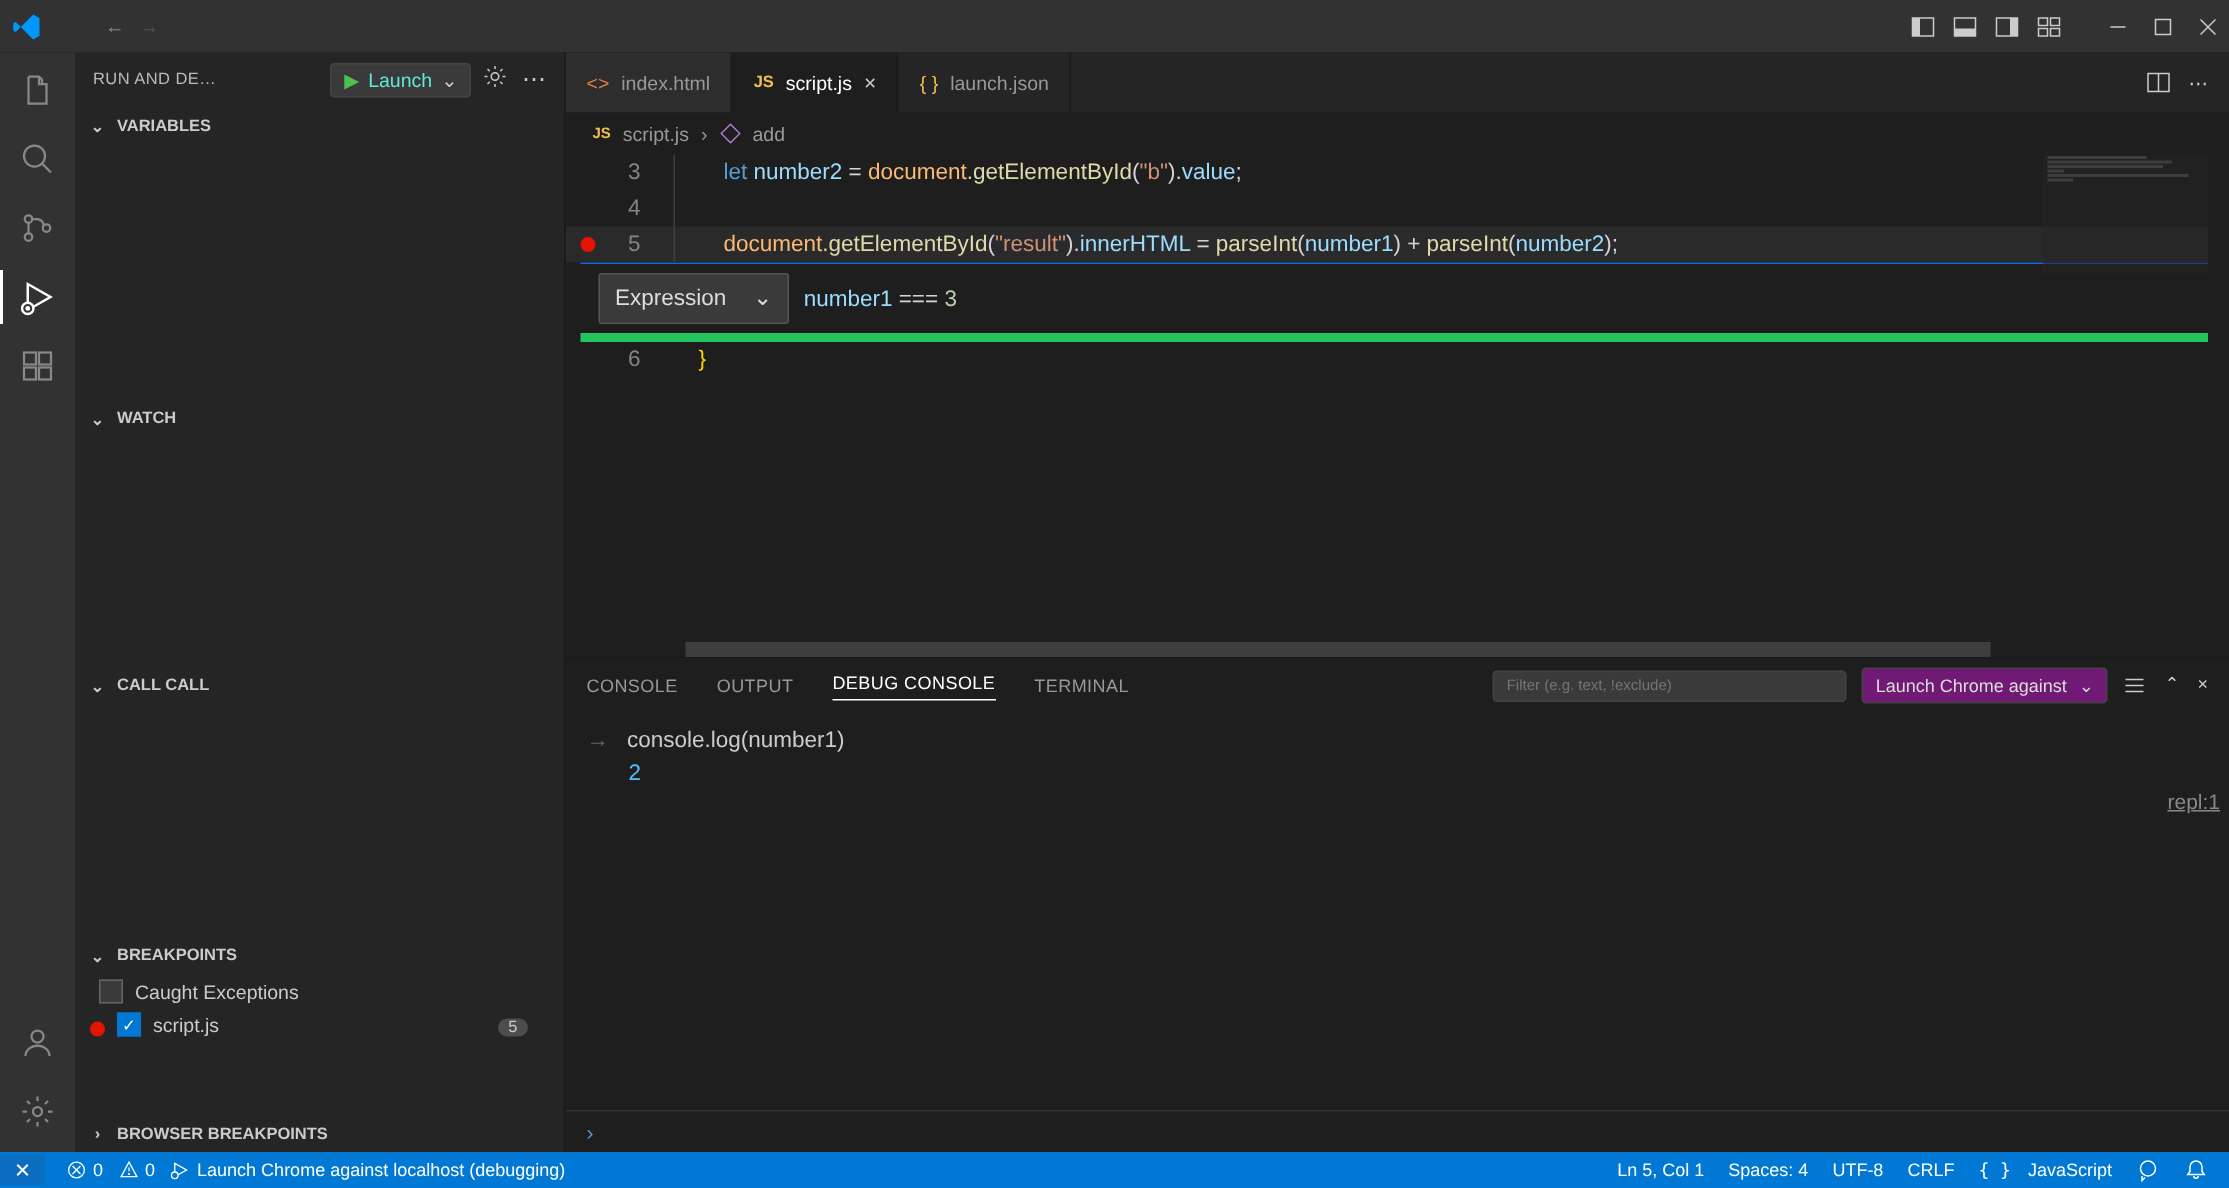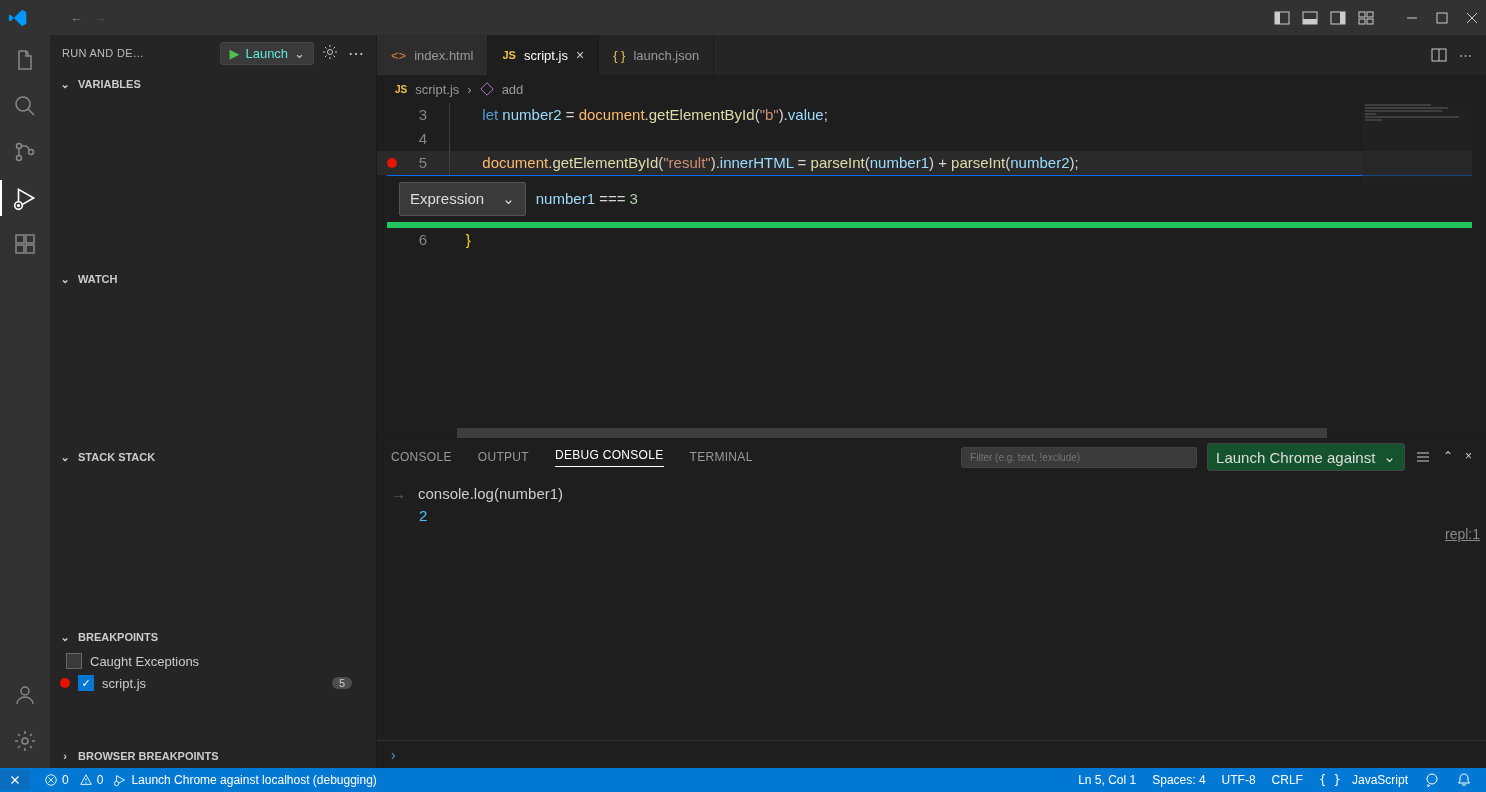--- a/index.html
+++ b/index.html
@@ -26,21 +26,21 @@
 .play-icon{color:#4ec04e}
 .sidebar-icons{display:flex;gap:10px;color:#ccc}
 .section{display:flex;flex-direction:column}
 .section-hdr{height:26px;display:flex;align-items:center;padding:0 8px;gap:6px;font-size:11px;font-weight:600;color:#ccc;cursor:pointer}
 .chev{width:14px;text-align:center;color:#ccc}
 .section-body{flex:1}
 .variables-sect{flex:1}
 .watch-sect{height:178px}
 .callstack-sect{height:180px}
 .breakpoints-sect{height:120px}
-.bp-item{display:flex;align-items:center;gap:8px;padding:3px 16px;font-size:13px}
+.bp-item{display:flex;align-items:flex-end;gap:8px;padding:3px 16px;font-size:13px}
 .checkbox{width:16px;height:16px;border:1px solid #666;background:#3a3a3a;display:flex;align-items:center;justify-content:center;font-size:11px;color:#fff}
 .checkbox.checked{background:#0078d4;border-color:#0078d4}
 .bp-dot{width:10px;height:10px;border-radius:50%;background:#e51400}
 .bp-count{margin-left:auto;background:#4d4d4d;border-radius:9px;padding:0 7px;font-size:11px;margin-right:8px;color:#ccc}
 .browser-bp{height:24px;display:flex;align-items:center;padding:0 8px;gap:6px;font-size:11px;font-weight:600;color:#ccc}
 .editor-area{flex:1;display:flex;flex-direction:column;background:#1e1e1e;overflow:hidden}
 .tabs{height:40px;background:#252526;display:flex;align-items:stretch}
 .tab{display:flex;align-items:center;gap:8px;padding:0 14px;background:#2d2d2d;border-right:1px solid #1a1a1a;color:#999;cursor:pointer}
 .tab.active{background:#1e1e1e;color:#fff}
 .tab-close{color:#ccc;font-size:14px;visibility:hidden}
@@ -77,21 +77,21 @@
 .minimap-scroll{position:absolute;right:0;top:0;width:14px;height:100%;background:#1e1e1e}
 .minimap-line{height:2px;background:#5a5a5a;margin:1px 3px}
 .h-scroll{height:10px;display:flex;align-items:center;padding:0 80px}
 .h-scroll-thumb{height:10px;width:870px;background:#3e3e3e}
 .panel{height:330px;display:flex;flex-direction:column;border-top:1px solid #1a1a1a;background:#1e1e1e}
 .panel-tabs{height:36px;display:flex;align-items:center;padding:0 14px;gap:26px;font-size:12px;color:#999}
 .ptab{cursor:pointer;letter-spacing:0.3px}
 .ptab.active{color:#fff;border-bottom:1px solid #fff;padding-bottom:4px}
 .panel-right{margin-left:auto;display:flex;align-items:center;gap:10px}
 .filter-box{background:#3a3a3a;border:1px solid #444;padding:4px 8px;width:236px;color:#999;font-size:10px;border-radius:3px}
-.console-target{background:#14532d;border:1px solid #444;padding:4px 8px;display:flex;align-items:center;gap:8px;color:#ddd;font-size:15px;border-radius:3px}
+.console-target{background:#701a75;border:1px solid #444;padding:4px 8px;display:flex;align-items:center;gap:8px;color:#ddd;font-size:12px;border-radius:3px}
 .panel-icons{display:flex;gap:12px;color:#ccc}
 .console{flex:1;padding:8px 14px;font-family:Consolas,monospace;font-size:15px;line-height:22px;position:relative}
 .console-arrow{color:#666;margin-right:12px}
 .c-line{display:flex}
 .c-output{color:#ccc;padding-left:28px}
 .c-undefined{color:#888;padding-left:28px}
 .c-num{color:#4fc1ff;padding-left:28px}
 .repl-src{position:absolute;right:6px;top:48px;color:#888;text-decoration:underline;font-size:14px}
 .console-input-row{height:28px;display:flex;align-items:center;padding:0 14px;border-top:1px solid #333}
 .console-prompt{color:#569cd6;font-size:14px}
@@ -231,21 +231,21 @@
       <div class="section-hdr">
         <span class="chev">⌄</span>
         <span>WATCH</span>
       </div>
       <div class="section-body"></div>
     </div>
 
     <div class="section callstack-sect">
       <div class="section-hdr">
         <span class="chev">⌄</span>
-        <span>STACK STACK</span>
+        <span>CALL CALL</span>
       </div>
       <div class="section-body"></div>
     </div>
 
     <div class="section breakpoints-sect">
       <div class="section-hdr">
         <span class="chev">⌄</span>
         <span>BREAKPOINTS</span>
       </div>
       <div class="section-body">

